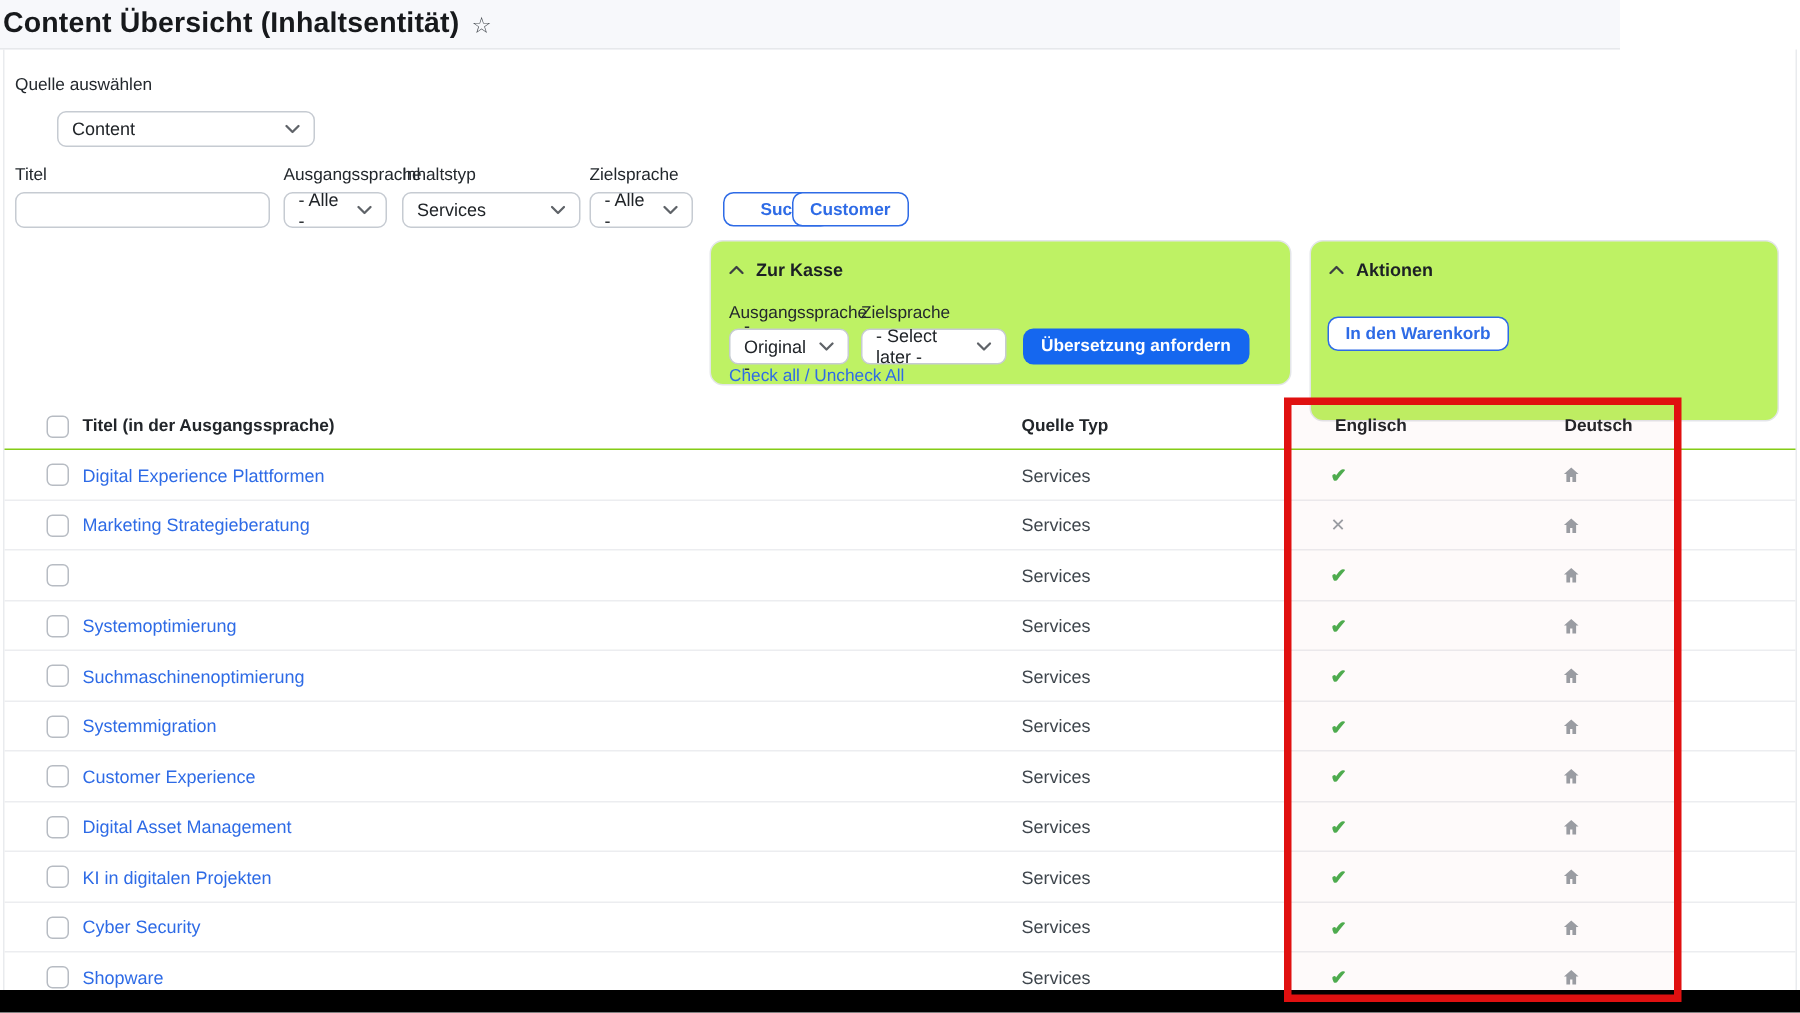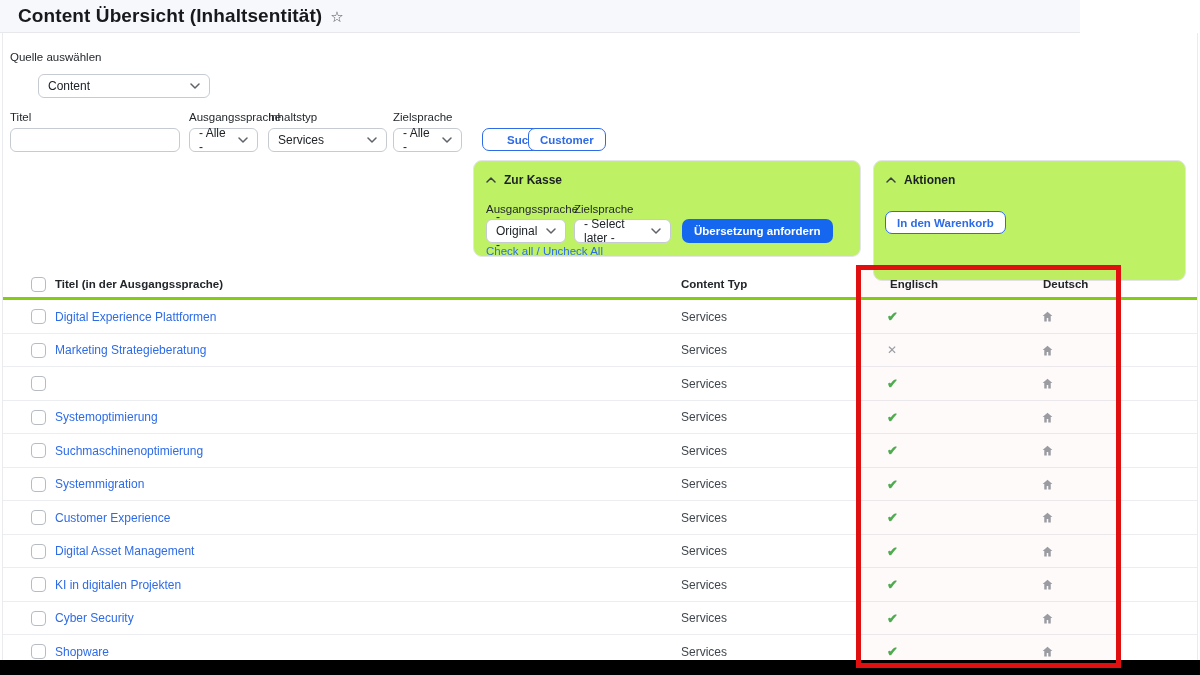--- a/index.html
+++ b/index.html
@@ -6,21 +6,21 @@
   html,body { width:1200px; height:675px; }
   body {
     font-family:"Liberation Sans", sans-serif;
     background:#ffffff; color:#23272b;
     position:relative; overflow:hidden;
   }
   
   .topbar {
     position:absolute; left:0; top:0; width:1080px; height:33px;
     background:#f7f8fb; border-bottom:1px solid #e6e8eb;
-    display:flex; align-items:center; gap:8px; padding-left:18px;
+    display:flex; align-items:center; gap:8px; padding-left:2px;
   }
   .page-title { font-size:19px; font-weight:bold; color:#17191c; letter-spacing:.1px; }
   .star { font-size:15px; color:#4a4f55; margin-top:2px; }
   
   .edge-left  { position:absolute; left:2px; top:33px; height:627px; border-left:1px solid #e9ebee; }
   .edge-right { position:absolute; left:1197px; top:33px; height:627px; border-left:1px solid #e9ebee; }
 
   
   .lbl { position:absolute; font-size:11.5px; color:#23282d; }
   .select {
@@ -50,21 +50,21 @@
   .panel {
     position:absolute; background:#bef264; border:1px solid #e3e5e9; border-radius:9px;
   }
   .panel-head { position:absolute; left:12px; top:12px; display:flex; align-items:center; gap:8px; }
   .panel-title { font-size:12px; font-weight:bold; color:#1c2025; }
   .link { color:#2e6be6; font-size:11.5px; cursor:pointer; text-decoration:none; }
 
   
   .table-wrap { position:absolute; left:3px; top:268px; width:1194px; }
   .thead {
-    position:relative; height:32px; border-bottom:3px solid #84cc16;
+    position:relative; height:32px; border-bottom:1px solid #84cc16;
   }
   .thead .cell { position:absolute; top:0; height:32px; display:flex; align-items:center;
     font-size:11.5px; font-weight:bold; color:#22262a; }
   .row {
     position:relative; height:33.5px; border-bottom:1px solid #ecedf0;
   }
   .row .cell { position:absolute; top:0; height:33.5px; display:flex; align-items:center; }
   .checkbox {
     width:15px; height:15px; border:1.5px solid #b7bcc3; border-radius:4px;
     background:#fff; cursor:pointer;
@@ -172,21 +172,21 @@
   </div>
   <button class="btn-outline" style="left:11px; top:50px;">In den Warenkorb</button>
 </div>
 
 <div class="table-wrap">
   <div class="thead">
     <div class="cell c-check" style="top:8.5px; height:15px;">
       <span class="checkbox"></span>
     </div>
     <div class="cell c-title">Titel (in der Ausgangssprache)</div>
-    <div class="cell c-type" style="font-size:11.5px; font-weight:bold; color:#22262a;">Content Typ</div>
+    <div class="cell c-type" style="font-size:11.5px; font-weight:bold; color:#22262a;">Quelle Typ</div>
     <div class="cell" style="left:887px;">Englisch</div>
     <div class="cell" style="left:1040px;">Deutsch</div>
   </div>
   <div>
       <div class="row">
     <div class="cell c-check">
       <span class="checkbox"></span>
     </div>
     <div class="cell c-title">
       <a class="row-link">Digital Experience Plattformen</a>

